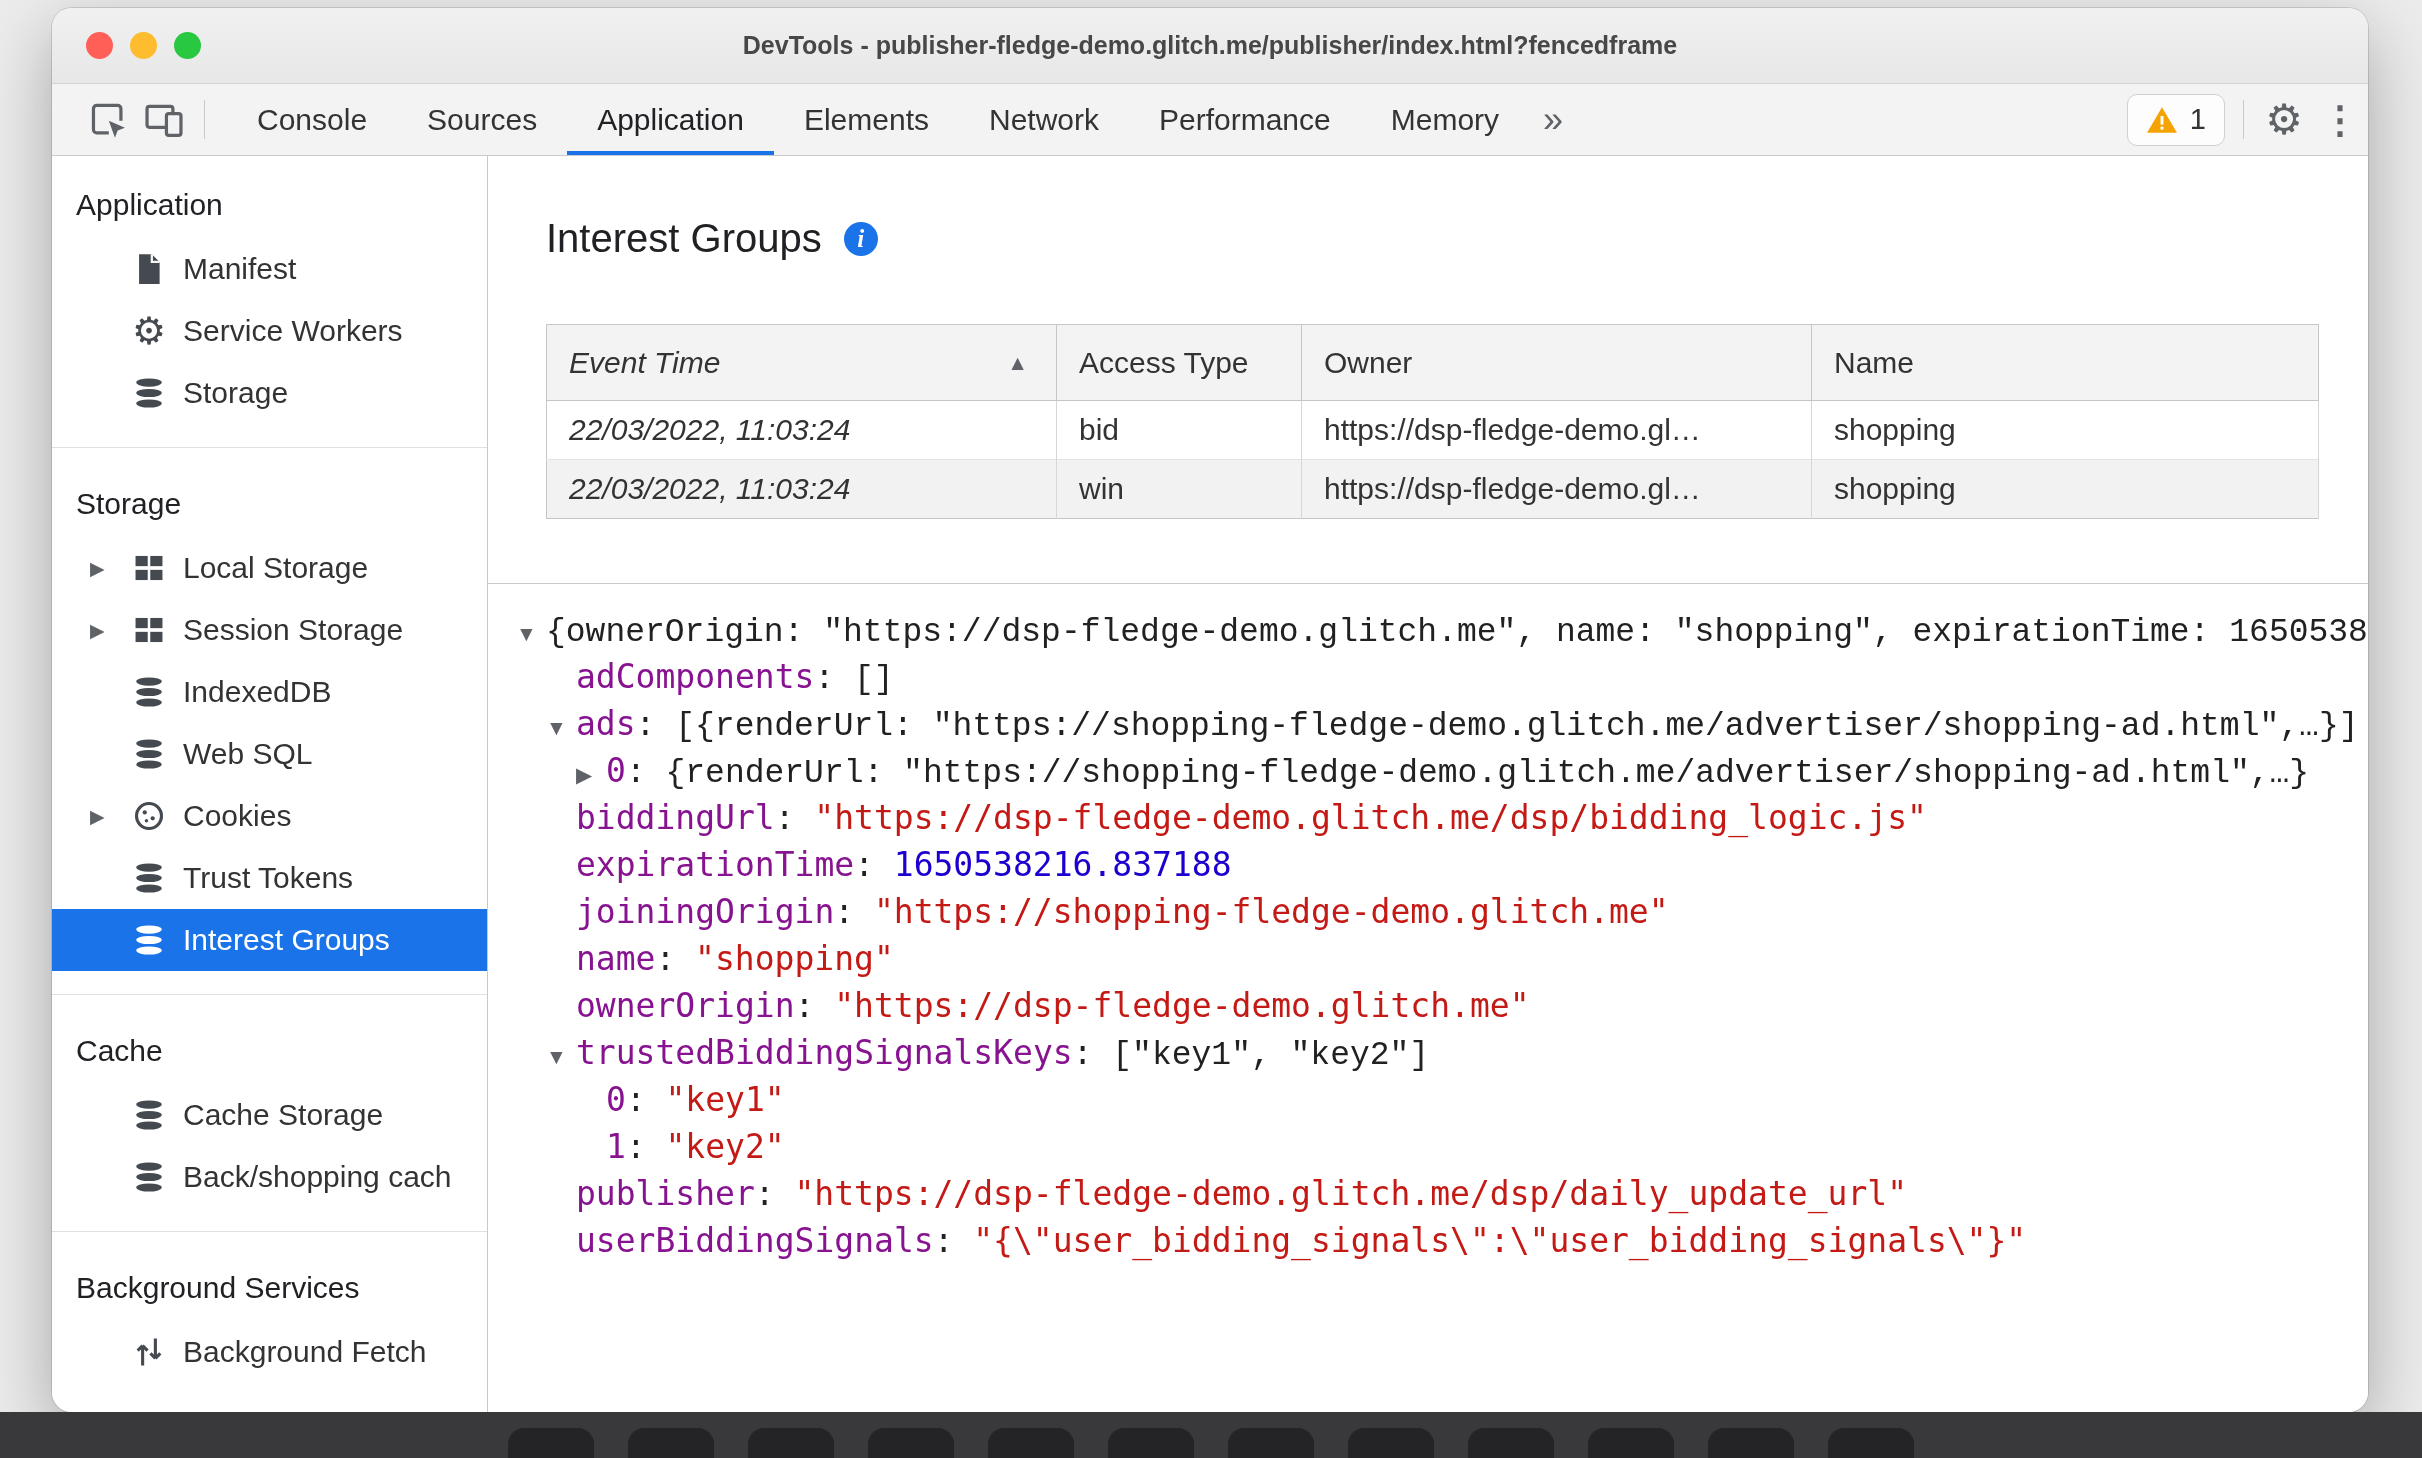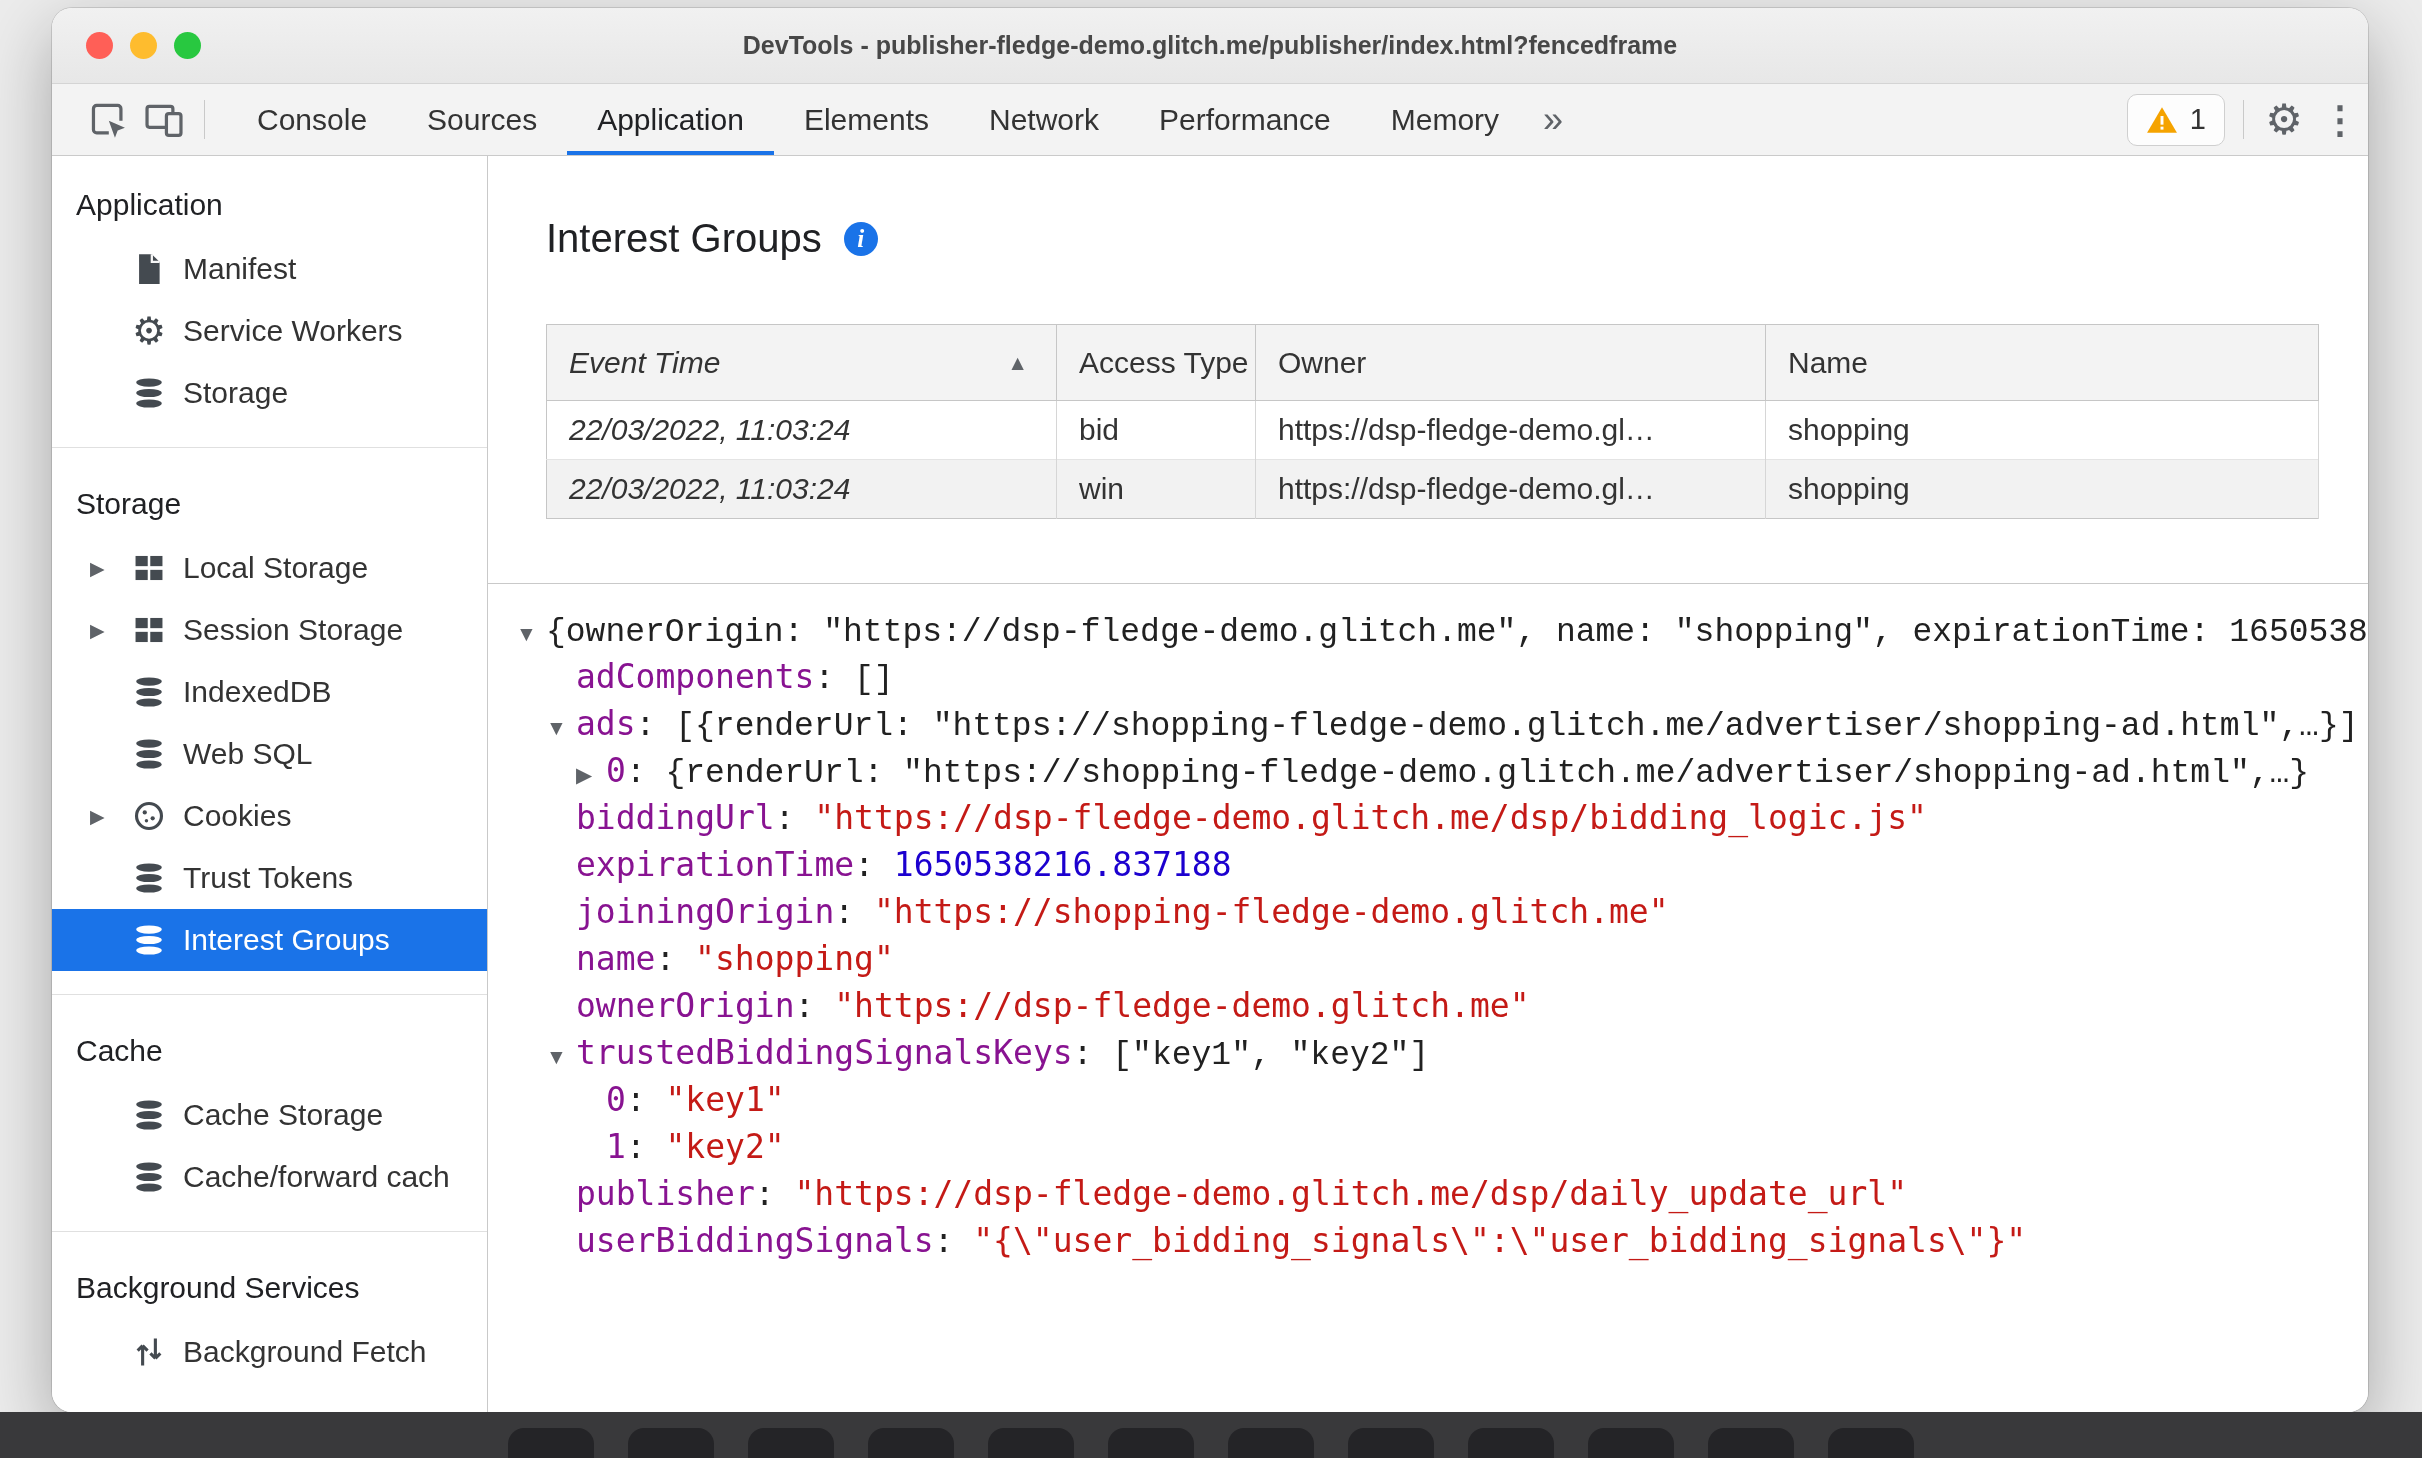--- a/index.html
+++ b/index.html
@@ -64,21 +64,21 @@
                font-family:"Liberation Serif", serif; font-style:italic; font-weight:700; font-size:25px; }
 
   .ig-table { margin:63px 0 0 58px; border-collapse:collapse; table-layout:fixed; width:1773px;
               font-size:30px; color:#333; border:1px solid #c6c6c6; }
   .ig-table th { background:#f3f3f3; font-weight:400; text-align:left; height:76px; padding-left:22px;
                  border-right:1px solid #c6c6c6; border-bottom:1px solid #c6c6c6; position:relative; cursor:pointer; }
   .ig-table td { height:59px; padding-left:22px; border-right:1px solid #d6d6d6; overflow:hidden; white-space:nowrap; }
   .ig-table tbody tr + tr td { border-top:1px solid #e4e4e4; }
   .ig-table tbody tr:nth-child(2) { background:#f2f2f2; }
   .ig-table th:nth-child(1), .ig-table td:nth-child(1) { width:510px;font-style:italic; }
-  .ig-table th:nth-child(2), .ig-table td:nth-child(2) { width:199px; }
+  .ig-table th:nth-child(2), .ig-table td:nth-child(2) { width:245px; }
   .ig-table th:nth-child(3), .ig-table td:nth-child(3) { width:510px; }
   .sort-arrow { position:absolute; right:28px; top:50%; transform:translateY(-50%);
                 font-size:21px; color:#5f6368; }
 
   .tree { flex:1; margin-top:64px; border-top:1px solid #c9c9c9; padding:22px 0 0 28px;
           font-family:"DejaVu Sans Mono", monospace; font-size:33px; line-height:47px;
           white-space:nowrap; overflow:hidden; }
   .tree-line { height:47px; }
   .tree-line.indent-1 { padding-left:30px; }
   .tree-line.indent-2 { padding-left:60px; }
@@ -276,21 +276,21 @@
         </div>
         <div class="sb-item">
           <span class="expander"></span>
           <span class="sb-icon">
             <svg viewBox="0 0 24 24" fill="currentColor">
               <ellipse cx="12" cy="4.6" rx="9" ry="2.9"></ellipse>
               <ellipse cx="12" cy="12" rx="9" ry="2.9"></ellipse>
               <ellipse cx="12" cy="19.4" rx="9" ry="2.9"></ellipse>
             </svg>
           </span>
-          <span>Cache/forward cach</span>
+          <span>Back/shopping cach</span>
         </div>
         <div class="sb-divider"></div>
         <div class="sb-header">Background Services</div>
         <div class="sb-item">
           <span class="expander"></span>
           <span class="sb-icon">
             <svg viewBox="0 0 24 24" fill="none" stroke="currentColor" stroke-width="2.2">
               <path d="M7.5 21.5V7.5M7.5 7.5L4 11M7.5 7.5L11 11M16.5 2.5v14M16.5 16.5L13 13M16.5 16.5L20 13"></path>
             </svg>
           </span>

